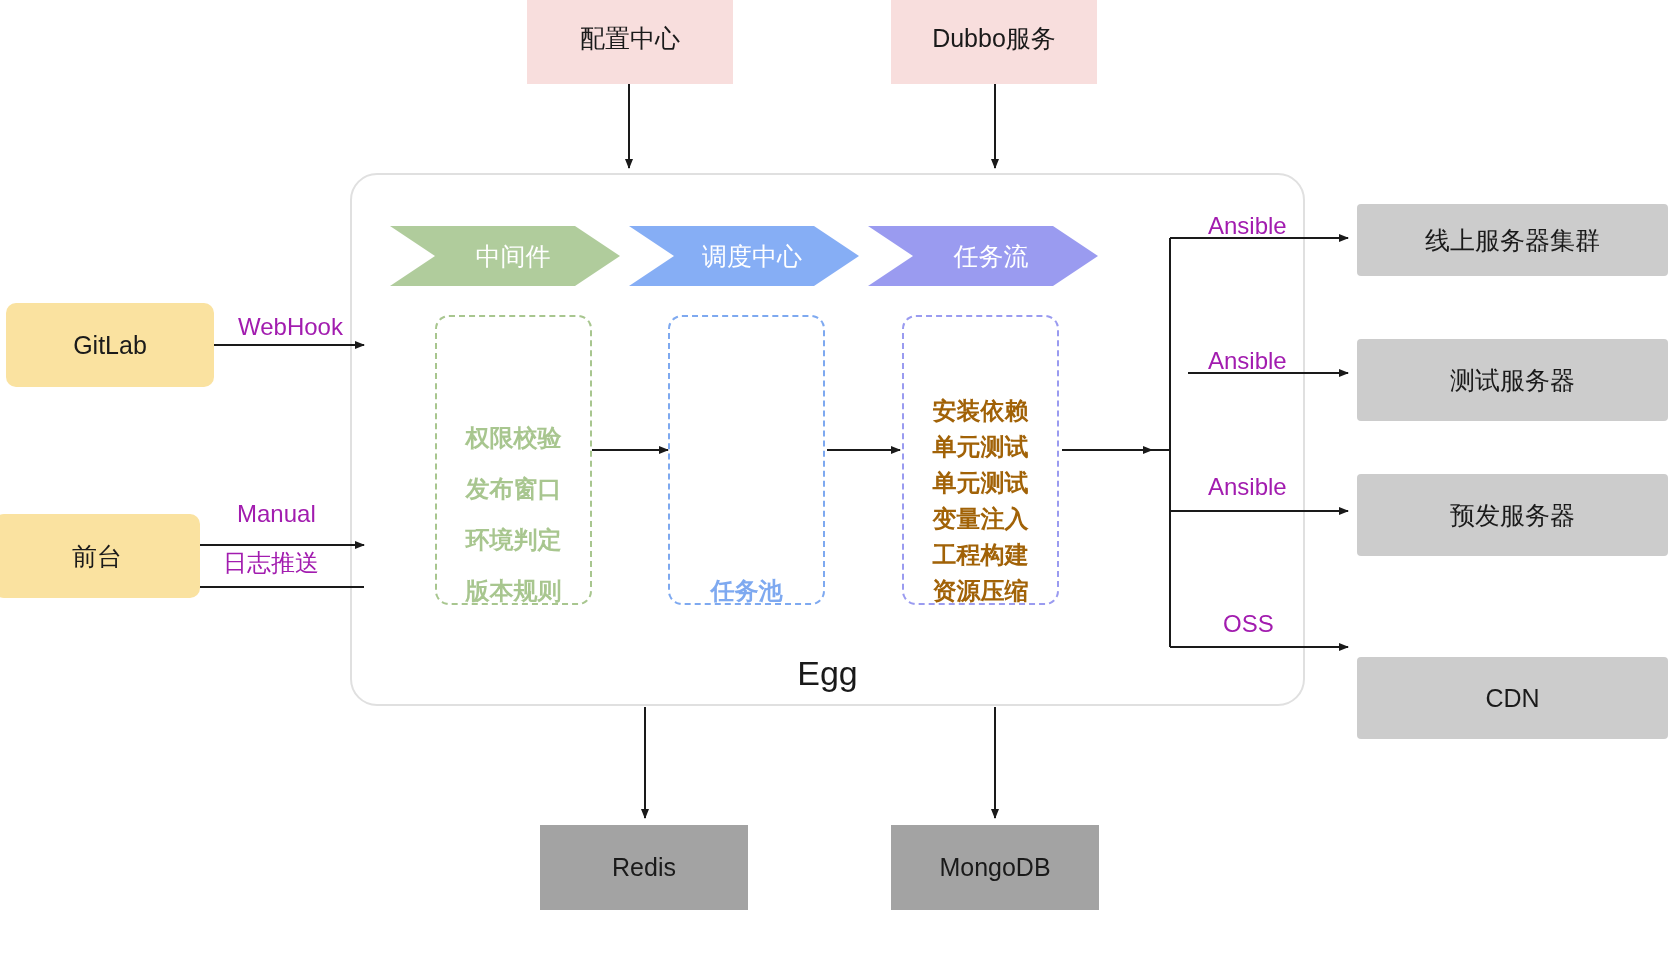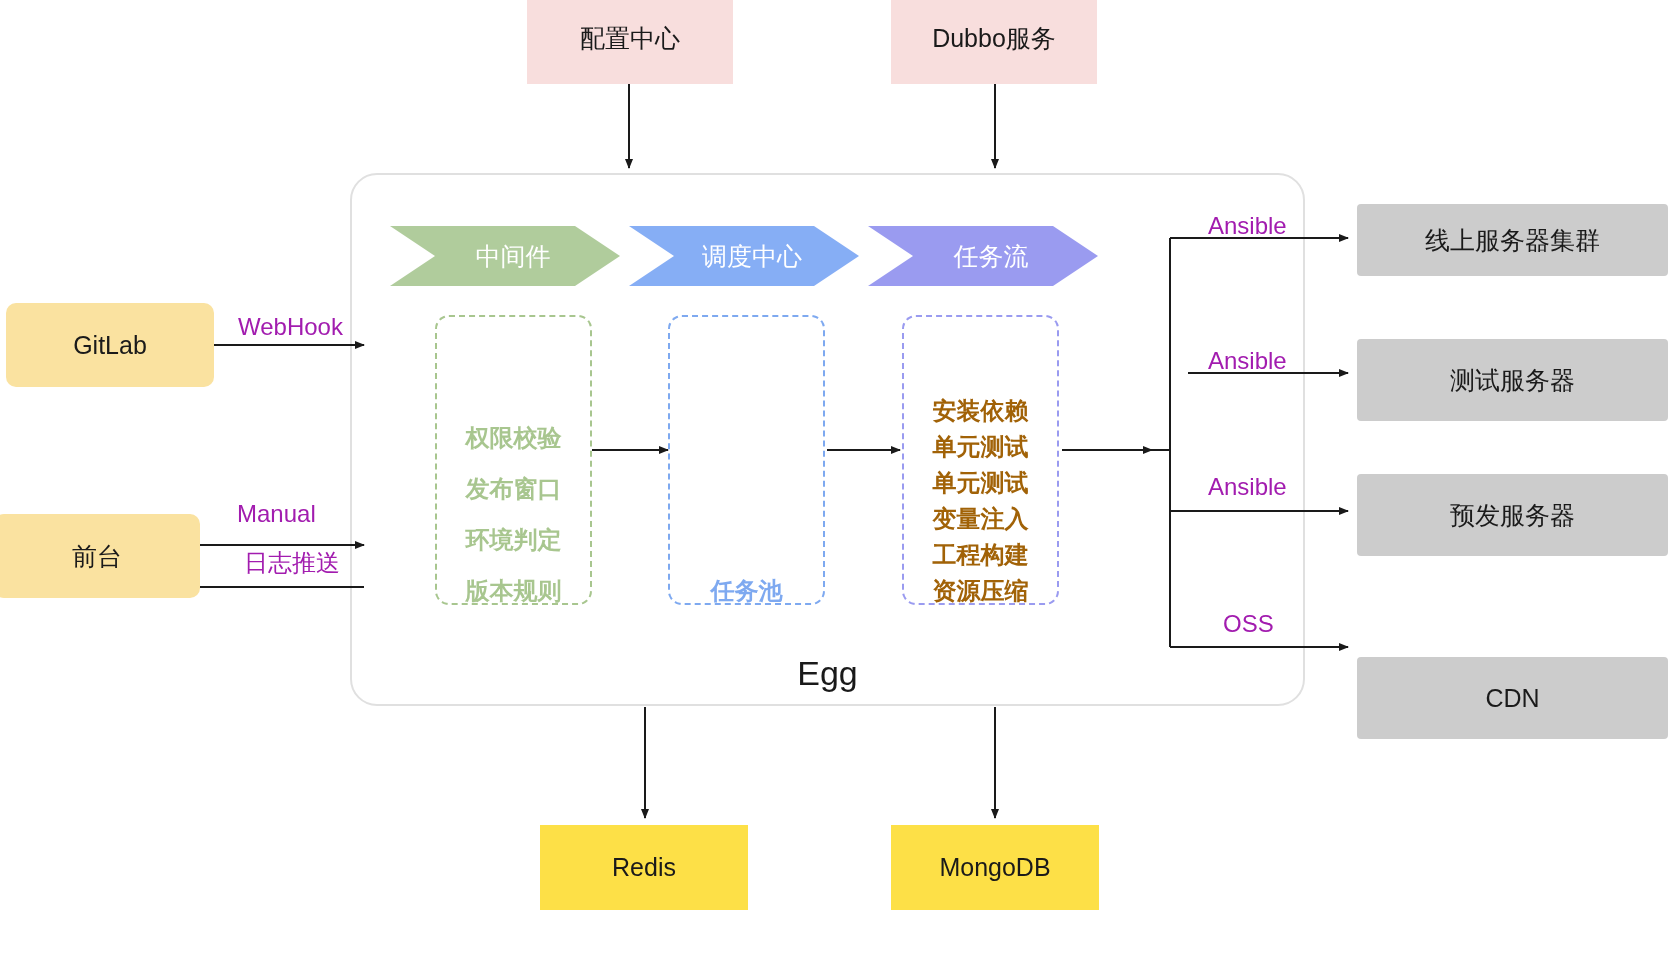--- a/index.html
+++ b/index.html
@@ -10,21 +10,21 @@
   #canvas{position:absolute;left:0;top:0;width:1670px;height:967px;}
   .node{position:absolute;box-sizing:border-box;display:flex;align-items:center;justify-content:center;text-align:center;}
 
   
   .pink{background:#F8DEDD;color:#1a1a1a;font-size:25px;}
   
   .yellow{background:#FAE2A0;color:#1a1a1a;font-size:25px;border-radius:10px;}
   
   .grey{background:#CCCCCC;color:#1a1a1a;font-size:25px;border-radius:4px;}
   
-  .teal{background:#fde047;color:#1a1a1a;font-size:25px;}
+  .teal{background:#a3a3a3;color:#1a1a1a;font-size:25px;}
   #egg-title{
     position:absolute;left:350px;top:650px;width:955px;height:46px;
     display:flex;align-items:center;justify-content:center;
     font-size:34px;color:#1a1a1a;
   }
 
   
   .chev{position:absolute;display:flex;align-items:center;justify-content:center;
         color:#ffffff;font-size:25px;}
   .chev span{position:relative;left:8px;text-align:center;}
@@ -92,21 +92,21 @@
 
 <div class="node yellow" style="left:6px;top:303px;width:208px;height:84px;">
   <span>GitLab</span>
 </div>
 <div class="node yellow" style="left:-6px;top:514px;width:206px;height:84px;">
   <span>前台</span>
 </div>
 
 <div class="elabel" style="left:238px;top:313px;">WebHook</div>
 <div class="elabel" style="left:237px;top:500px;">Manual</div>
-<div class="elabel" style="left:244px;top:547px;">日志推送</div>
+<div class="elabel" style="left:223px;top:547px;">日志推送</div>
 
 <div id="egg-title">Egg</div>
 
 <div class="chev" style="left:390px;top:226px;width:230px;height:60px;">
   <span>中间件</span>
 </div>
 <div class="chev" style="left:629px;top:226px;width:230px;height:60px;">
   <span>调度中心</span>
 </div>
 <div class="chev" style="left:868px;top:226px;width:230px;height:60px;">

